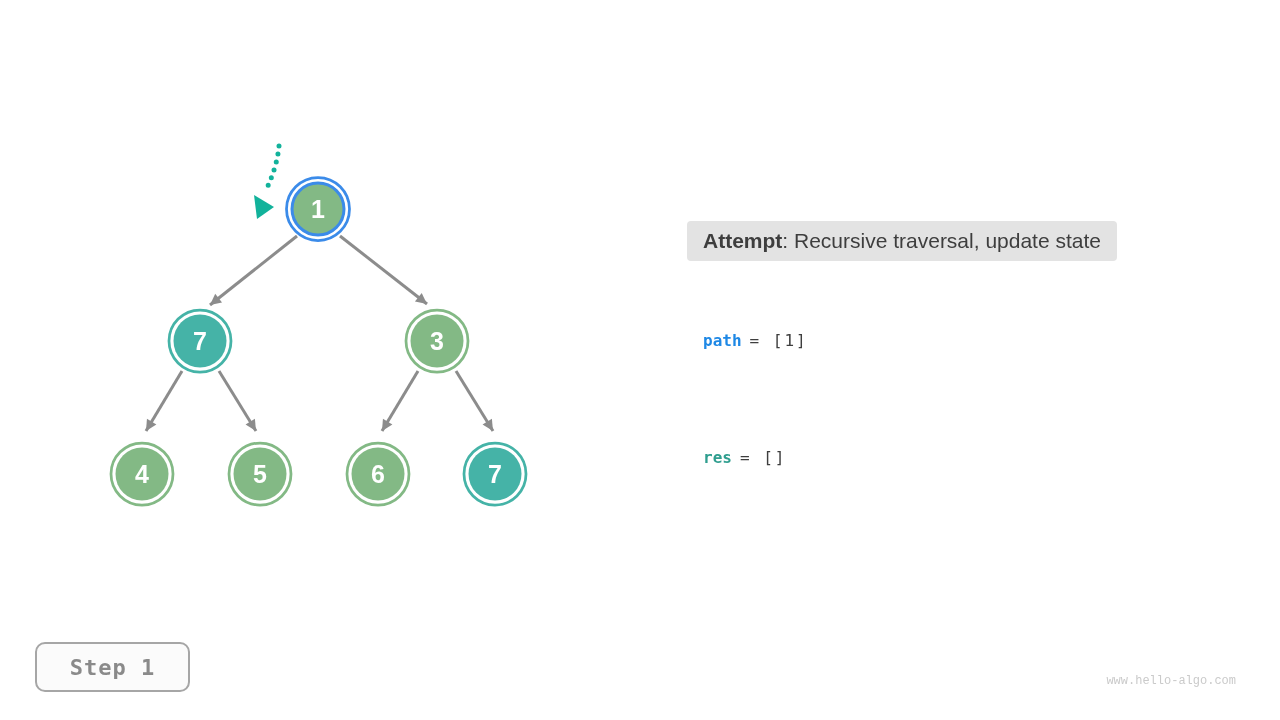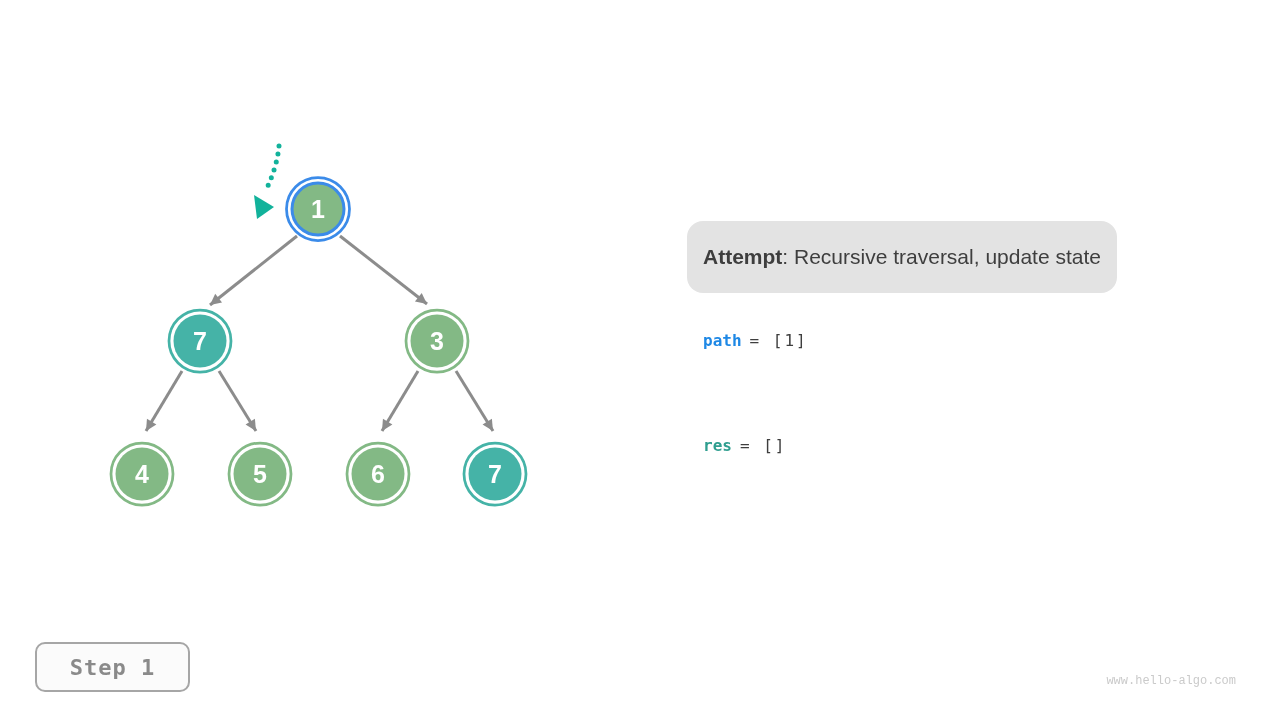--- a/index.html
+++ b/index.html
@@ -38,22 +38,22 @@
     font-weight: 600;
     text-anchor: middle;
   }
 
   
   .pill {
     position: absolute;
     left: 687px;
     top: 221px;
     background: var(--pill-bg, #E3E3E3);
-    border-radius: 16px;
-    padding: 24px 16px;
+    border-radius: 4px;
+    padding: 8px 16px;
     font-size: 21px;
     color: var(--text-dark, #3E3E3E);
     white-space: nowrap;
   }
   .plain-line {
     position: absolute;
     left: 703px;
     font-size: 21px;
     color: var(--text-dark, #3E3E3E);
     white-space: nowrap;
@@ -173,21 +173,21 @@
 
   <div class="pill">
     <span class="bold-label">Attempt</span><span>: Recursive traversal, update state</span>
   </div>
 
 
   <div class="code-line" style="top:331px;">
     <span class="code-var var-path">path</span><span class="code-val">= [1]</span>
   </div>
 
-  <div class="code-line" style="top:436px;">
+  <div class="code-line" style="top:448px;">
     <span class="code-var var-res">res</span><span class="code-val">= []</span>
   </div>
 
   <div class="step-box">
     <span>Step 1</span>
   </div>
 
   <div class="watermark">www.hello-algo.com</div>
 
 </div>

